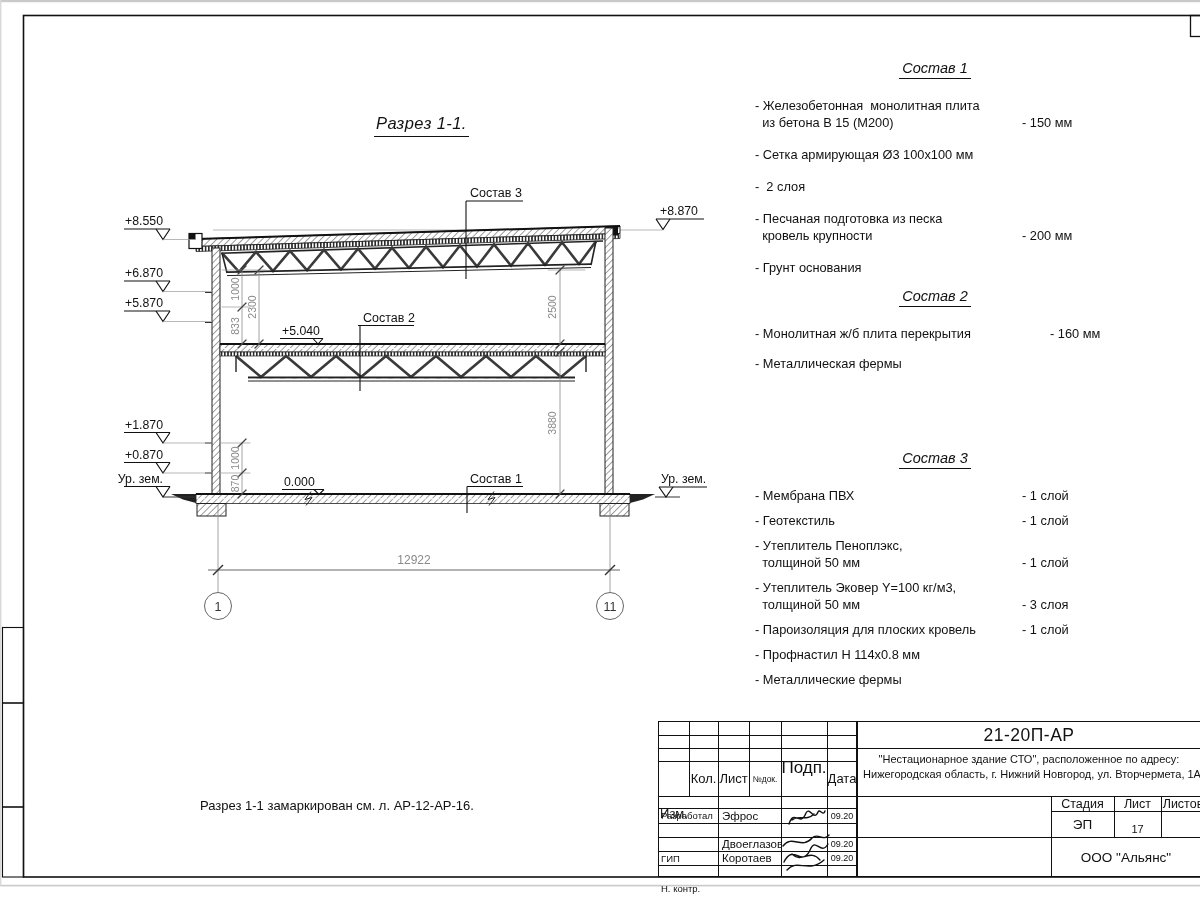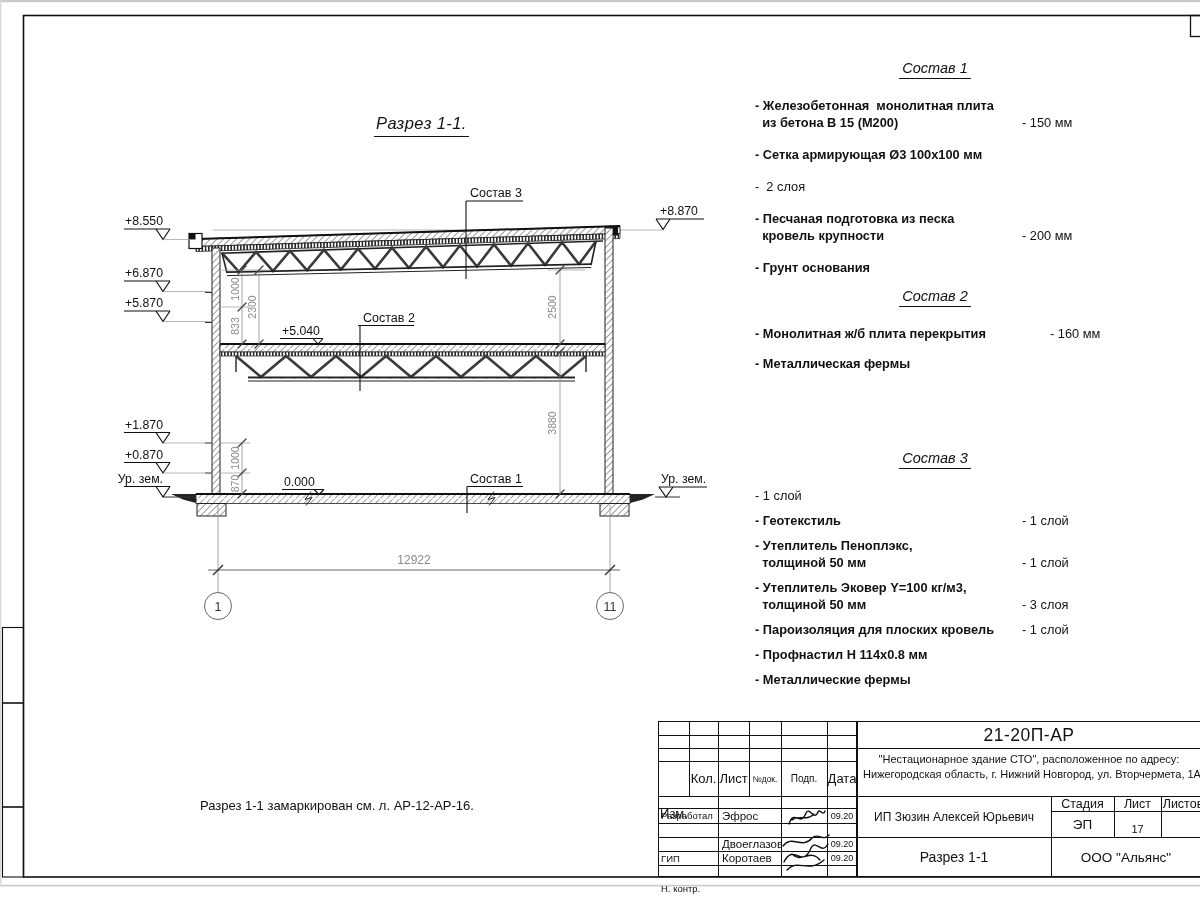--- a/index.html
+++ b/index.html
@@ -28,21 +28,21 @@
   .comp-title span{border-bottom:1.2px solid #111;padding:0 3px 2px 3px;}
   .comp-items{margin-top:21px;}
   .comp-item{
     display:grid;grid-template-columns:267px 1fr;
     font-size:12.8px;line-height:17px;
   }
   .comp2 .comp-item{grid-template-columns:295px 1fr;}
   .b1 .comp-item{margin-bottom:15px;}
   .b2 .comp-item{margin-bottom:13px;}
   .b3 .comp-item{margin-bottom:8px;}
-  .comp-item .nm{white-space:pre-wrap;font-weight:bold;}
+  .comp-item .nm{white-space:pre-wrap;}
   .comp-item .val{align-self:end;white-space:pre;}
 
   
   .tb{
     position:absolute;left:658px;top:721px;width:542px;height:156px;
     border:1.6px solid #111;border-right:none;box-sizing:border-box;
   }
   .vl,.hl{position:absolute;background:#111;}
   .vl{width:1.1px;top:0;bottom:0;}
   .hl{height:1.1px;}
@@ -290,20 +290,21 @@
       <div class="nm">- Металлическая фермы</div>
       <div class="val"></div>
     </div>
   </div>
 </div>
 
 <div class="comp-block b3" style="left:755px;top:450px;">
   <div class="comp-title"><span>Состав 3</span></div>
   <div class="comp-items">
     <div class="comp-item">
+      <div class="nm">- Мембрана ПВХ</div>
       <div class="val">- 1 слой</div>
     </div>
     <div class="comp-item">
       <div class="nm">- Геотекстиль</div>
       <div class="val">- 1 слой</div>
     </div>
     <div class="comp-item">
       <div class="nm">- Утеплитель Пеноплэкс,
   толщиной 50 мм</div>
       <div class="val">- 1 слой</div>
@@ -353,43 +354,41 @@
   <div class="hl" style="left:0;width:198px;top:143px;"></div>
 
   <div class="tc" style="left:198px;top:0;width:344px;height:26px;font-size:17.5px;letter-spacing:.5px;">21-20П-АР</div>
   <div class="tc" style="left:198px;top:29px;width:344px;height:15px;font-size:11px;">"Нестационарное здание СТО", расположенное по адресу:</div>
   <div class="tc" style="left:198px;top:44px;width:350px;height:15px;font-size:11px;">Нижегородская область, г. Нижний Новгород, ул. Вторчермета, 1А</div>
 
   <div class="tc" style="left:0;top:39px;width:30px;height:35px;font-size:13px;margin-top:35px;">Изм.</div>
   <div class="tc" style="left:30px;top:39px;width:29px;height:35px;font-size:13px;">Кол.</div>
   <div class="tc" style="left:59px;top:39px;width:31px;height:35px;font-size:13px;">Лист</div>
   <div class="tc" style="left:90px;top:39px;width:32px;height:35px;font-size:8.5px;">№док.</div>
-  <div class="tc" style="left:122px;top:39px;width:46px;height:35px;font-size:10px;">Подп.</div>
+  <div class="tc" style="left:122px;top:28px;width:46px;height:35px;font-size:17px;">Подп.</div>
   <div class="tc" style="left:168px;top:39px;width:30px;height:35px;font-size:13px;">Дата</div>
 
   <div class="tc left" style="left:2px;top:86px;width:56px;height:15px;font-size:9.5px;">Разработал</div>
   <div class="tc left" style="left:63px;top:86px;width:59px;height:15px;font-size:11.5px;">Эфрос</div>
   <div class="tc" style="left:168px;top:86px;width:30px;height:15px;font-size:9px;">09.20</div>
 
   <div class="tc left" style="left:2px;top:115px;width:56px;height:14px;font-size:9.5px;margin-top:44px;">Н. контр.</div>
   <div class="tc left" style="left:63px;top:115px;width:59px;height:14px;font-size:11.5px;">Двоеглазов</div>
   <div class="tc" style="left:168px;top:115px;width:30px;height:14px;font-size:9px;">09.20</div>
 
   <div class="tc left" style="left:2px;top:129px;width:56px;height:14px;font-size:9.5px;">ГИП</div>
   <div class="tc left" style="left:63px;top:129px;width:59px;height:14px;font-size:11.5px;">Коротаев</div>
   <div class="tc" style="left:168px;top:129px;width:30px;height:14px;font-size:9px;">09.20</div>
 
-  <div class="tc" style="left:198px;top:74px;width:194px;height:41px;font-size:12px;">ИП Зюзин Алексей Юрьевич</div>
   <div class="tc" style="left:392px;top:74px;width:63px;height:15px;font-size:12.5px;">Стадия</div>
   <div class="tc" style="left:455px;top:74px;width:47px;height:15px;font-size:12.5px;">Лист</div>
   <div class="tc" style="left:502px;top:74px;width:44px;height:15px;font-size:12.5px;">Листов</div>
   <div class="tc" style="left:392px;top:89px;width:63px;height:26px;font-size:13.5px;">ЭП</div>
   <div class="tc" style="left:455px;top:94px;width:47px;height:26px;font-size:11px;">17</div>
   <div class="tc" style="left:502px;top:89px;width:40px;height:26px;font-size:13.5px;"></div>
-  <div class="tc" style="left:198px;top:115px;width:194px;height:40px;font-size:14px;">Разрез 1-1</div>
   <div class="tc" style="left:392px;top:115px;width:150px;height:40px;font-size:13.5px;">ООО "Альянс"</div>
 
   <svg class="abs" style="left:126px;top:83px;" width="42" height="26" viewBox="0 0 42 26">
     <path d="M4,19 C9,3 15,23 21,8 C25,1 29,17 33,7 C35,3 38,12 40,6 M7,15 C14,9 21,17 29,9" fill="none" stroke="#111" stroke-width="1.4" stroke-linecap="round"></path>
   </svg>
   <svg class="abs" style="left:119px;top:110px;" width="54" height="44" viewBox="0 0 54 44">
     <path d="M5,14 C14,2 24,18 34,6 C40,0 45,10 51,3 M6,30 C16,10 24,38 33,16 C38,6 43,24 50,12 M9,38 C20,26 30,42 46,28 M14,22 C24,32 32,16 42,28" fill="none" stroke="#111" stroke-width="1.4" stroke-linecap="round"></path>
   </svg>
 </div>
 

